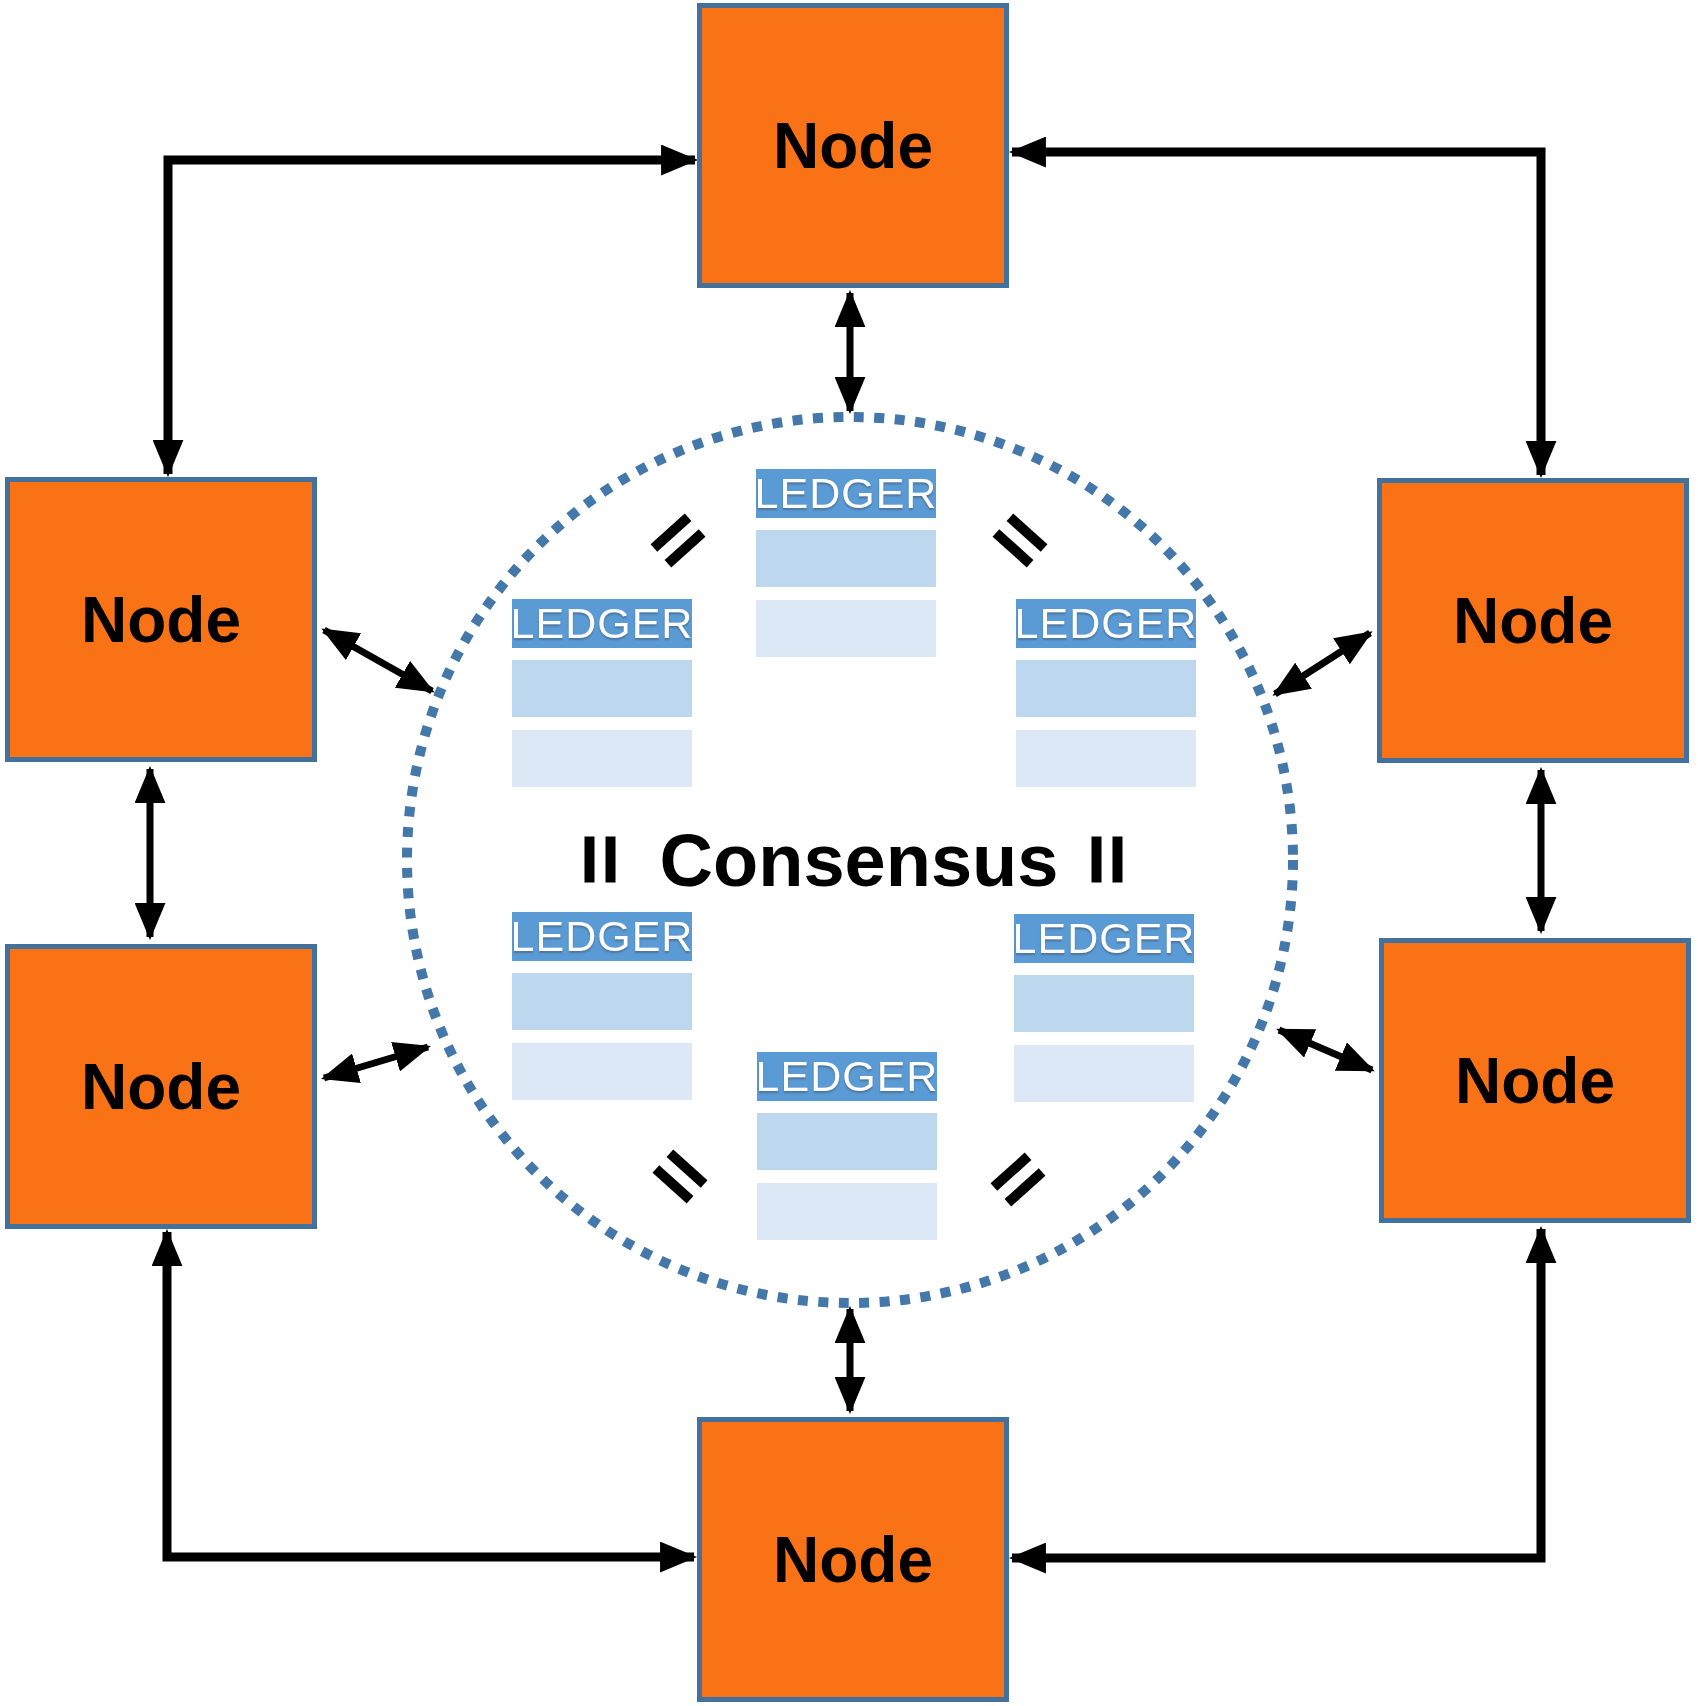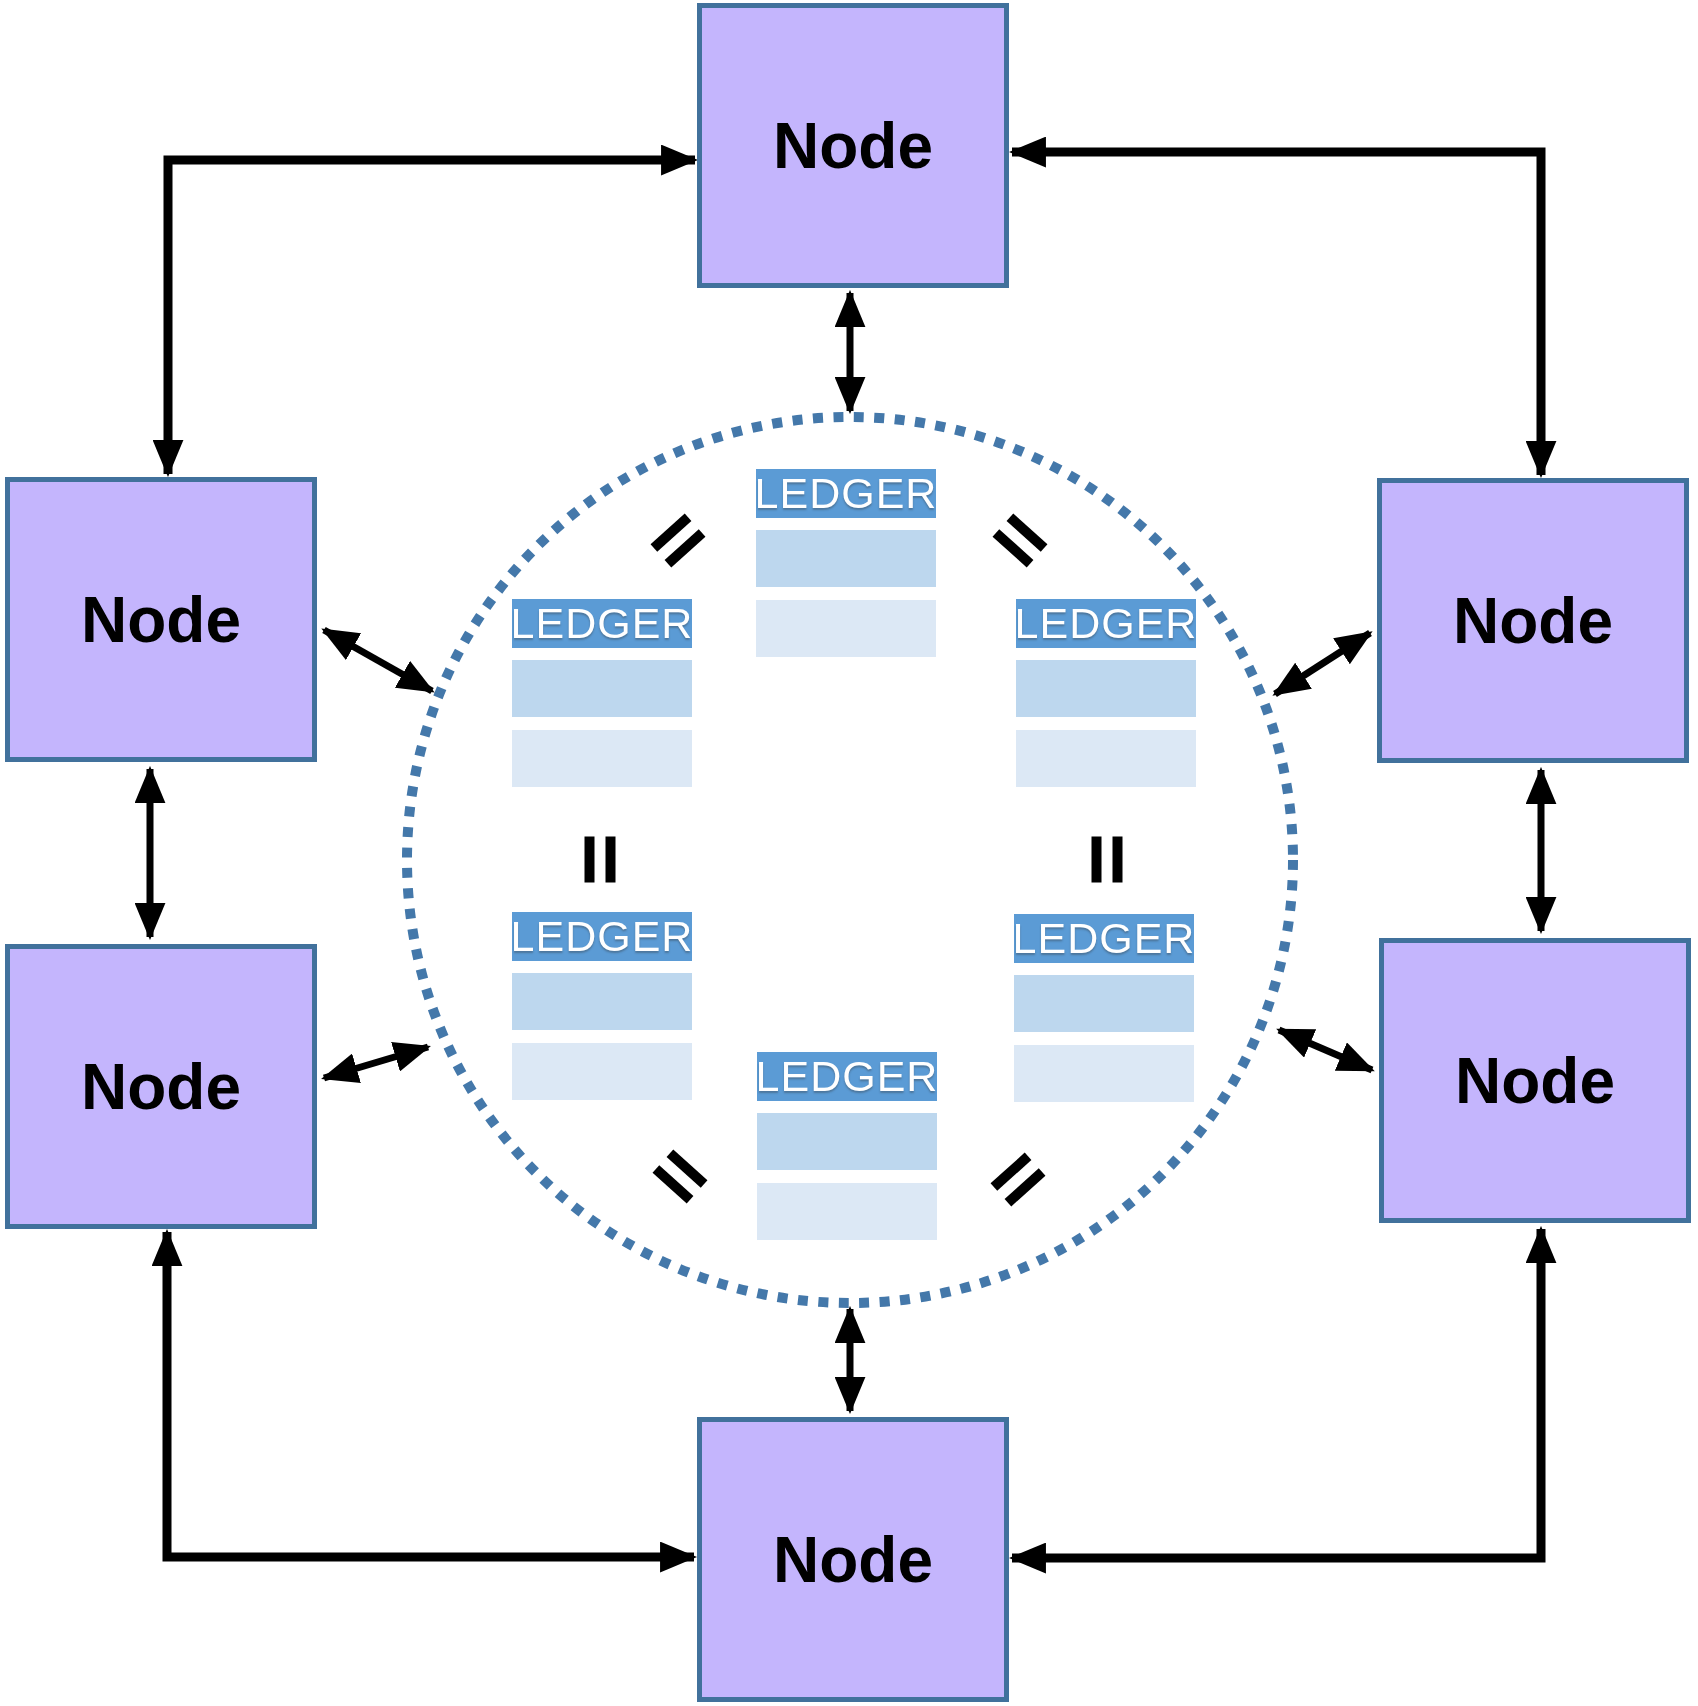--- a/index.html
+++ b/index.html
@@ -3,21 +3,21 @@
 <meta charset="utf-8">
 <style>
   html,body{margin:0;padding:0;background:#fff;}
   .canvas{
     position:relative;width:1698px;height:1706px;background:#ffffff;overflow:hidden;
     font-family:"Liberation Sans", sans-serif;
   }
   .layer{position:absolute;left:0;top:0;width:1698px;height:1706px;}
   .node{
     position:absolute;width:312px;height:285px;box-sizing:border-box;
-    background:#c4b5fd;border:5px solid #41719c;
+    background:#f97316;border:5px solid #41719c;
     display:flex;align-items:center;justify-content:center;
     font-weight:bold;font-size:64px;color:#000;
   }
   .ledger{position:absolute;width:180px;}
   .ledger-header{
     height:49px;background:#5b9bd5;color:#ffffff;
     display:flex;align-items:center;justify-content:center;
     font-size:43px;letter-spacing:1px;
     text-shadow:0 2px 2px rgba(50,50,50,0.35);
   }
@@ -107,20 +107,21 @@
     <div class="ledger-header">LEDGER</div>
     <div class="ledger-row r1"></div>
     <div class="ledger-row r2"></div>
   </div>
   <div class="ledger" style="left:757px;top:1052px;">
     <div class="ledger-header">LEDGER</div>
     <div class="ledger-row r1"></div>
     <div class="ledger-row r2"></div>
   </div>
 
+  <div class="consensus-label">Consensus</div>
 
   <div class="equals" style="left:655px;top:525px;transform:rotate(-42deg);">
     <div class="bar b1"></div>
     <div class="bar b2"></div>
   </div>
   <div class="equals" style="left:997px;top:525px;transform:rotate(42deg);">
     <div class="bar b1"></div>
     <div class="bar b2"></div>
   </div>
   <div class="equals" style="left:577px;top:844px;transform:rotate(90deg);">

